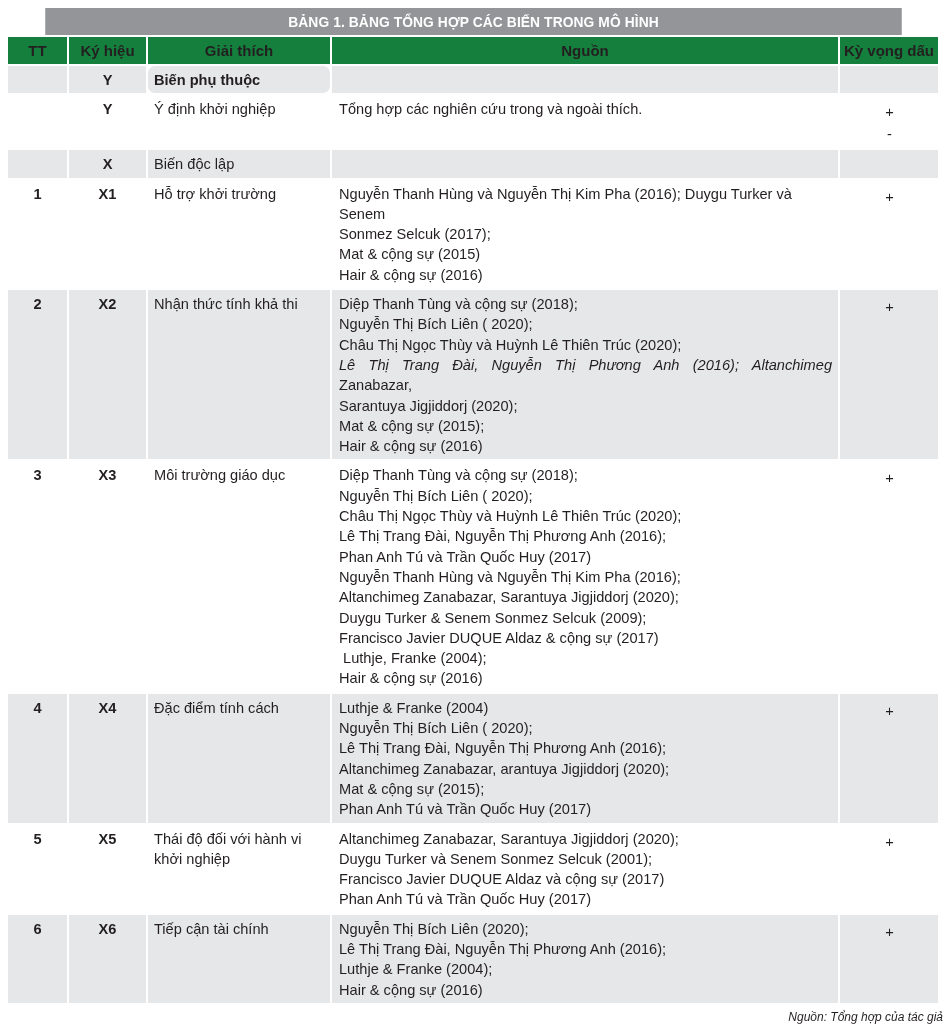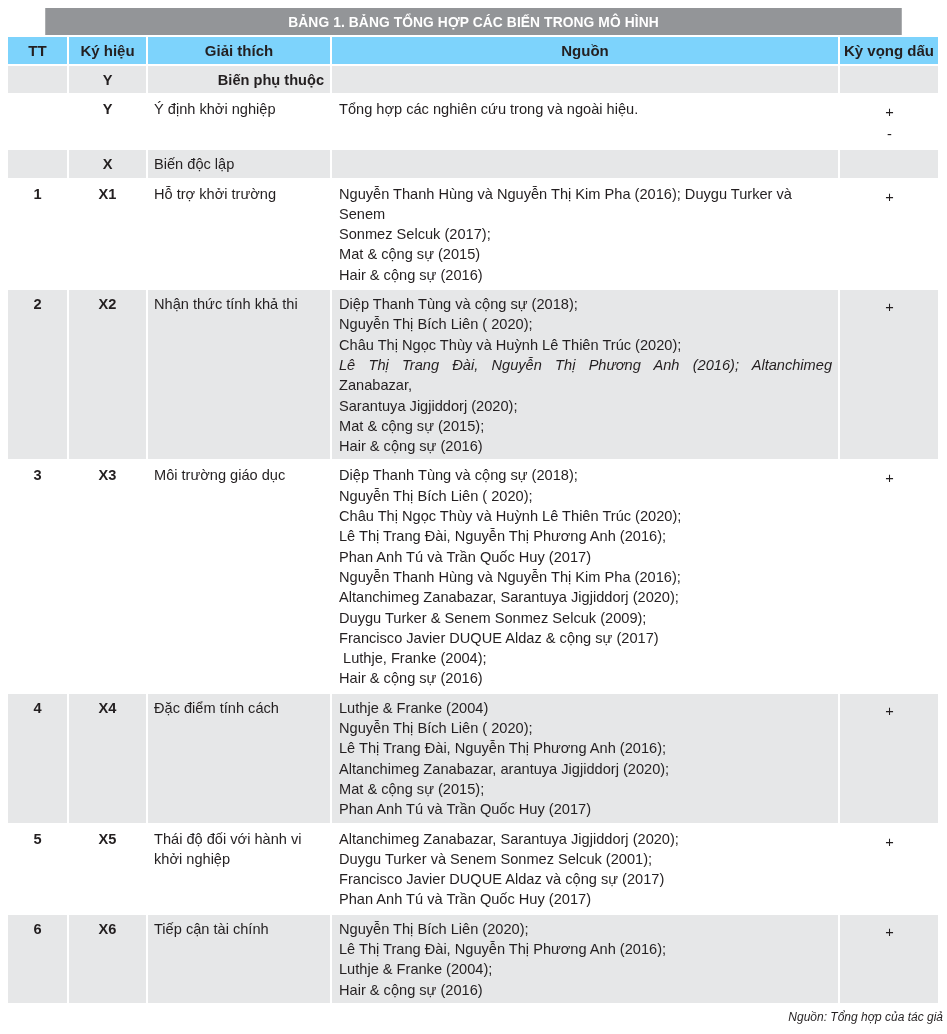--- a/index.html
+++ b/index.html
@@ -7,27 +7,27 @@
          font-family: "Liberation Sans", sans-serif; color: #231f20; }
   .title-bar { position: absolute; left: 8px; top: 8px; width: 931px; height: 27px;
                background: #939598; color: #ffffff; font-weight: bold; font-size: 15px;
                display: flex; align-items: center; justify-content: center; letter-spacing: 0.1px;
                transform: scaleX(0.92); transform-origin: center; }
   table { position: absolute; left: 6px; top: 35px; width: 934px;
           border-collapse: separate; border-spacing: 2px 2px; table-layout: fixed; }
   col.c-tt { width: 59px; } col.c-kh { width: 77px; } col.c-gt { width: 182px; }
   col.c-ng { width: 506px; } col.c-kv { width: 98px; }
   th { font-weight: bold; font-size: 15px; height: 27px; padding: 0; text-align: center;
-       vertical-align: middle; background: #7dd3fc; }
+       vertical-align: middle; background: #15803d; }
   td { font-size: 14.6px; line-height: 20.3px; padding: 4px 6px 3px 7px; vertical-align: top; }
   tr.gray td { background: #e6e7e8; }
   tr.white td { background: #ffffff; }
   td.tt, td.kh { text-align: center; font-weight: bold; padding-left: 2px; padding-right: 2px; }
   td.gt { padding-left: 6px; }
-  td.gt.bold { font-weight: bold; text-align: right; }
+  td.gt.bold { font-weight: bold; text-align: left; border-radius: 7px; }
   td.kv { text-align: center; padding-top: 6px; }
   td.ng div { white-space: nowrap; }
   td.ng div.just { white-space: normal; text-align: justify; text-align-last: justify; font-style: italic; }
   .sign { display: block; line-height: 22px; }
   .footnote { position: absolute; right: 4px; top: 1010px; font-size: 12px; font-style: italic;
               color: #231f20; }
 </style>
 </head>
 <body>
 
@@ -58,21 +58,21 @@
       <td class="gt bold">Biến phụ thuộc</td>
       <td class="ng"></td>
       <td class="kv"></td>
     </tr>
 
     <tr class="white" style="height:51px">
       <td class="tt"></td>
       <td class="kh">Y</td>
       <td class="gt">Ý định khởi nghiệp</td>
       <td class="ng">
-        <div>Tổng hợp các nghiên cứu trong và ngoài hiệu.</div>
+        <div>Tổng hợp các nghiên cứu trong và ngoài thích.</div>
       </td>
       <td class="kv">
         <span class="sign">+</span>
         <span class="sign">-</span>
       </td>
     </tr>
 
     <tr class="gray">
       <td class="tt"></td>
       <td class="kh">X</td>

